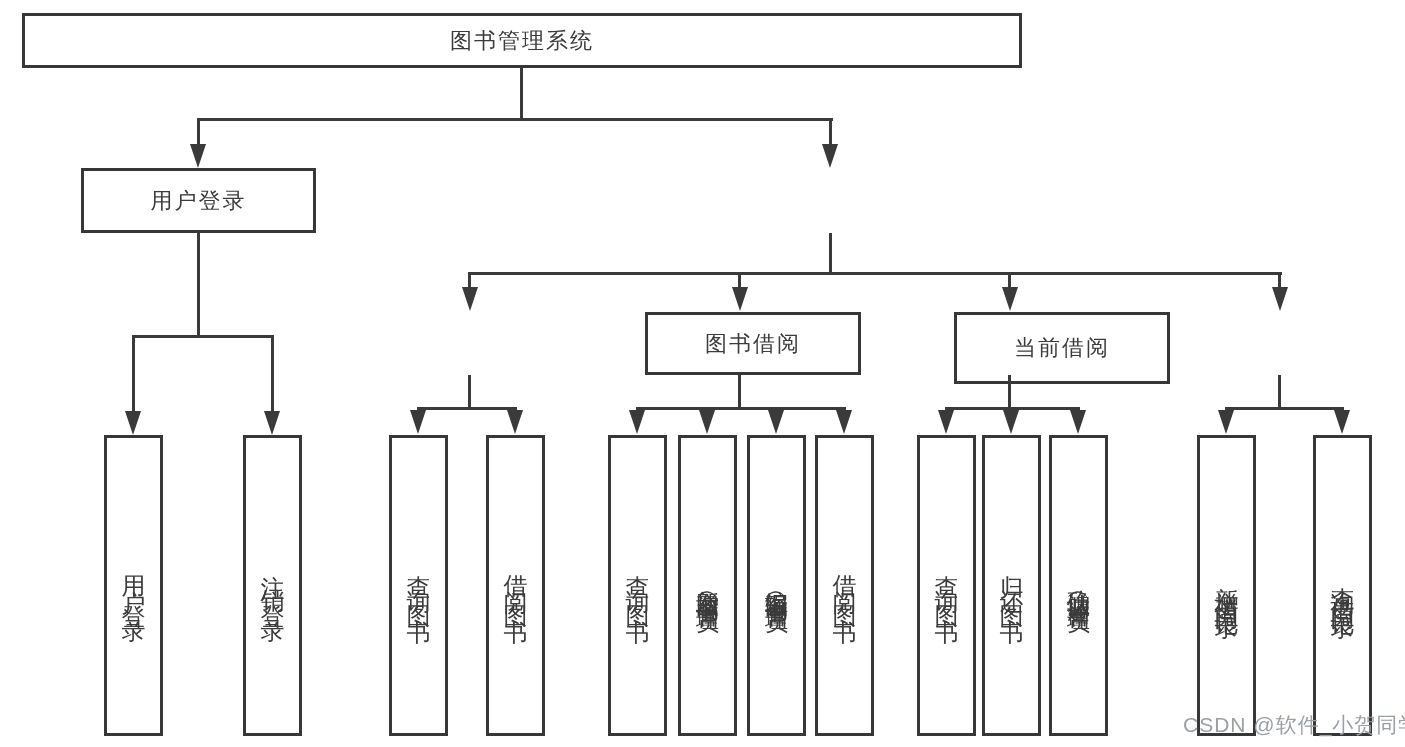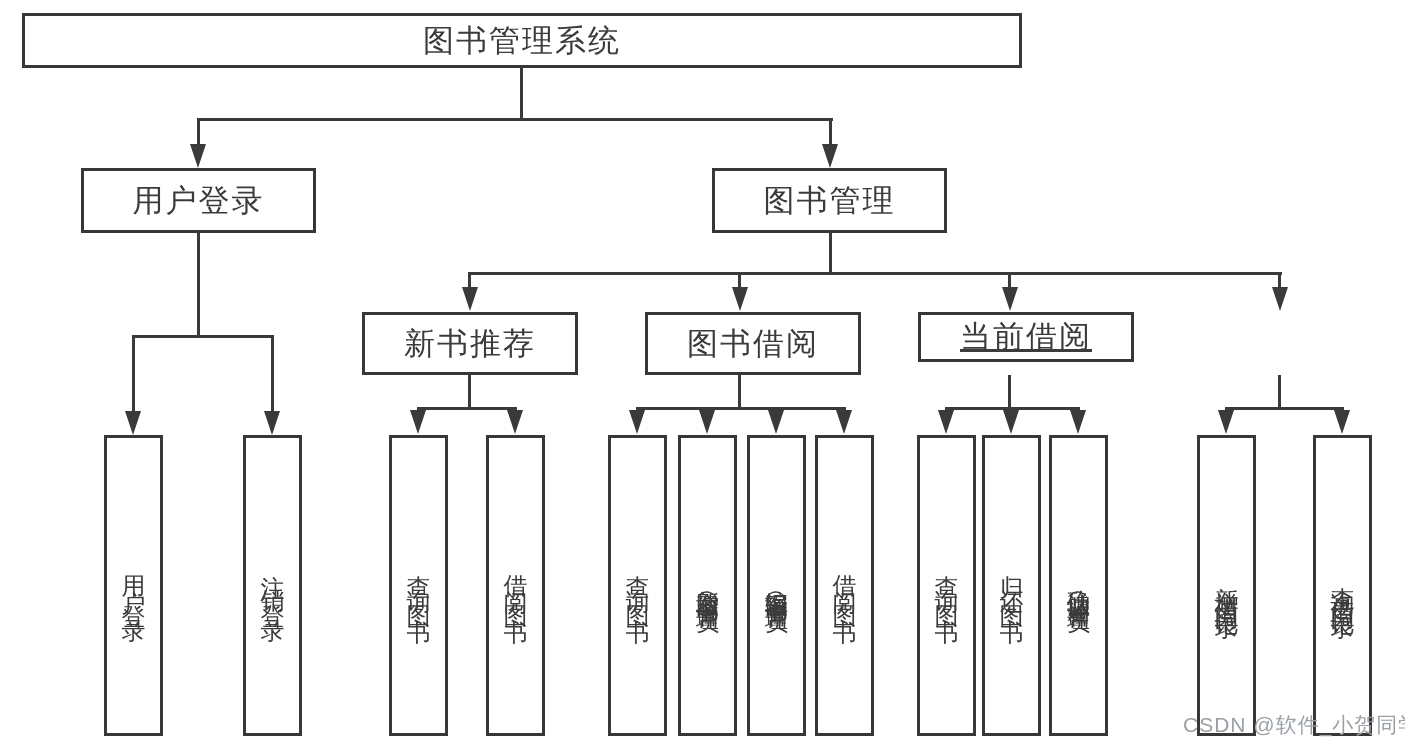--- a/index.html
+++ b/index.html
@@ -16,21 +16,21 @@
     overflow: hidden;
   }
   .node {
     position: absolute;
     box-sizing: border-box;
     background: #ffffff;
     border: 3px solid #373737;
     display: flex;
     align-items: center;
     justify-content: center;
-    font-size: 31px;
+    font-size: 22px;
     color: #3b3b3b;
     letter-spacing: 2px;
     white-space: nowrap;
   }
   .vnode {
     position: absolute;
     box-sizing: border-box;
     background: #ffffff;
     border: 3px solid #373737;
     display: flex;
@@ -76,43 +76,41 @@
   <div class="node" style="left:22px; top:13px; width:1000px; height:55px;">图书管理系统</div>
 
   <div class="vline" style="left:520px; top:68px;  width:3px;  height:52px;"></div>
   <div class="hline" style="left:197px; top:118px; width:636px; height:3px;"></div>
   <div class="vline" style="left:197px; top:118px; width:3px;  height:28px;"></div>
   <div class="arrow" style="left:190px; top:144px;"></div>
   <div class="vline" style="left:829px; top:118px; width:3px;  height:28px;"></div>
   <div class="arrow" style="left:822px; top:144px;"></div>
 
   <div class="node" style="left:81px; top:168px; width:235px; height:65px;">用户登录</div>
-  <div class="node" style="left:712px; top:168px; width:235px; height:65px;">图书管理</div>
 
   <div class="vline" style="left:197px; top:233px; width:3px;  height:104px;"></div>
   <div class="hline" style="left:132px; top:335px; width:142px; height:3px;"></div>
   <div class="vline" style="left:132px; top:335px; width:3px;  height:76px;"></div>
   <div class="arrow" style="left:125px; top:411px;"></div>
   <div class="vline" style="left:271px; top:335px; width:3px;  height:76px;"></div>
   <div class="arrow" style="left:264px; top:411px;"></div>
 
   <div class="vline" style="left:829px; top:233px; width:3px;  height:41px;"></div>
   <div class="hline" style="left:468px; top:272px; width:814px; height:3px;"></div>
   <div class="vline" style="left:468px;  top:272px; width:3px; height:16px;"></div>
   <div class="arrow" style="left:462px;  top:287px;"></div>
   <div class="vline" style="left:738px;  top:272px; width:3px; height:16px;"></div>
   <div class="arrow" style="left:732px;  top:287px;"></div>
   <div class="vline" style="left:1008px; top:272px; width:3px; height:16px;"></div>
   <div class="arrow" style="left:1002px; top:287px;"></div>
   <div class="vline" style="left:1278px; top:272px; width:3px; height:16px;"></div>
   <div class="arrow" style="left:1272px; top:287px;"></div>
 
-  <div class="node" style="left:362px;  top:312px; width:216px; height:63px;">新书推荐</div>
   <div class="node" style="left:632px;  top:312px; width:216px; height:63px;margin-left:13px;">图书借阅</div>
-  <div class="node" style="left:918px;  top:312px; width:216px; height:50px;text-decoration:underline;">当前借阅</div>
+  <div class="node" style="left:954px;  top:312px; width:216px; height:72px;">当前借阅</div>
 
   <div class="vline" style="left:468px; top:375px; width:3px;  height:34px;"></div>
   <div class="hline" style="left:417px; top:407px; width:100px; height:3px;"></div>
   <div class="arrow" style="left:410px; top:410px;"></div>
   <div class="arrow" style="left:507px; top:410px;"></div>
 
   <div class="vline" style="left:738px; top:375px; width:3px;  height:34px;"></div>
   <div class="hline" style="left:636px; top:407px; width:210px; height:3px;"></div>
   <div class="arrow" style="left:629px; top:410px;"></div>
   <div class="arrow" style="left:699px; top:410px;"></div>

